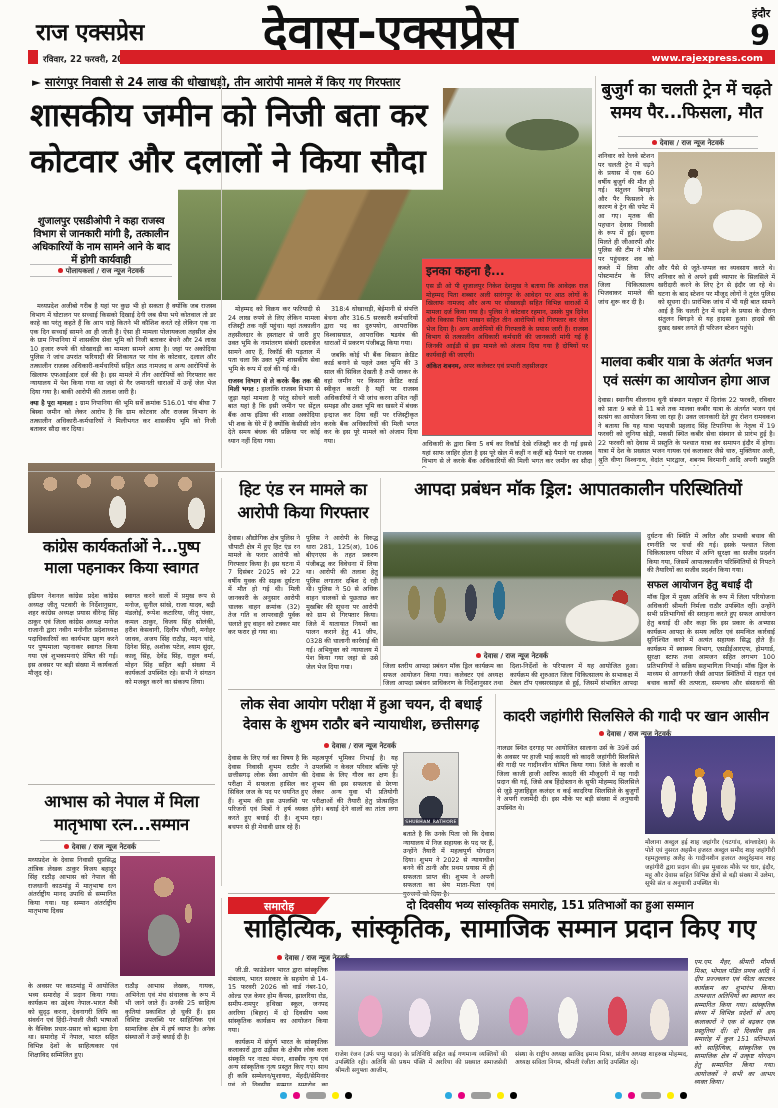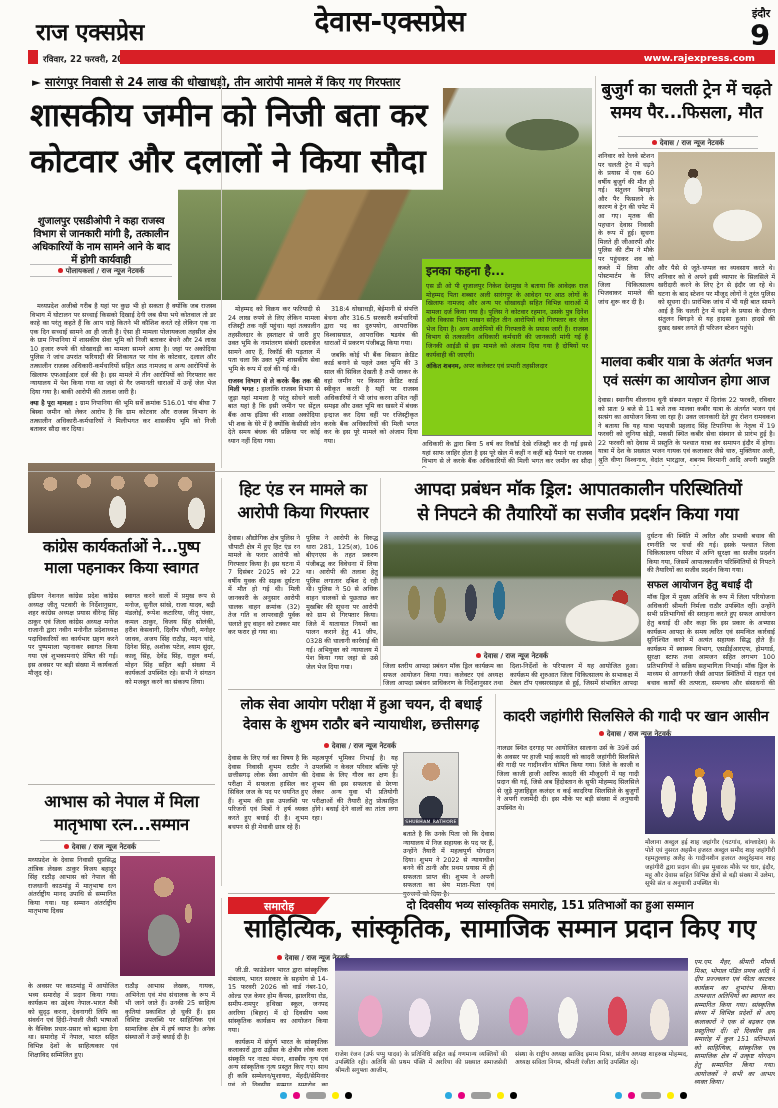--- a/index.html
+++ b/index.html
@@ -13,42 +13,42 @@
   .bd p.noind{text-indent:0;}
   .cap{font-size:6.2px;line-height:1.32;text-align:justify;color:#222;overflow:hidden;}
   .by{font-size:7px;font-weight:bold;color:#333;display:flex;align-items:center;gap:3px;
       justify-content:center;border-top:1px solid #bbb;border-bottom:1px solid #bbb;padding:1px 0;}
   .dot{width:5px;height:5px;border-radius:50%;display:inline-block;flex:0 0 auto;}
   .rule{background:#b5b2ac;}
   .vrule{background:#ccc9c3;}
   .ph{overflow:hidden;}
   .kick{font-weight:bold;font-size:11.5px;color:#111;}
   .kick u{text-decoration:underline;text-underline-offset:2px;}
-  .qbox{border-top:1.5px solid #777;border-bottom:1.5px solid #777;background:#84cc16;padding:3px 4px;}
+  .qbox{border-top:1.5px solid #777;border-bottom:1.5px solid #777;background:#ef4444;padding:3px 4px;}
   .qtitle{font-size:12px;font-weight:bold;margin:0 0 3px 0;}
   .subhead{font-size:10px;font-weight:bold;margin:2px 0;color:#101010;}
   .lead-in{font-weight:bold;}
   .regmark{display:flex;gap:6px;align-items:center;}
   .regmark .m{width:7px;height:7px;border-radius:50%;}
   .regmark .pill{width:20px;height:7px;border-radius:3px;}
   .photo-label{position:absolute;left:0;right:0;bottom:0;background:rgba(20,20,40,.75);
                color:#fff;font-size:4.5px;text-align:center;padding:1px 0;letter-spacing:.4px;}
 </style>
 </head>
 <body>
 
 <div class="page">
 
   <div class="abs hl" style="left:36px;top:20px;width:180px;font-size:23px;">राज एक्सप्रेस</div>
   <div class="abs" style="left: 28px; top: 50px; width: 10px; height: 14px; background-color: rgb(216, 31, 38);" title="रविवार, 22 फरवरी, 2026"></div>
   <div class="abs" style="left:43px;top:53px;width:140px;font-size:8.5px;font-weight:bold;color:#222;">रविवार, 22 फरवरी, 2026</div>
-  <div class="abs hl ctr" style="left:200px;top:6px;width:380px;font-size:28px;">देवास-एक्सप्रेस</div>
+  <div class="abs hl ctr" style="left:200px;top:6px;width:380px;font-size:47px;">देवास-एक्सप्रेस</div>
   <div class="abs hl" style="left:690px;top:8px;width:80px;font-size:11px;text-align:right;">इंदौर</div>
   <div class="abs hl" style="left:690px;top:19px;width:80px;font-size:29px;text-align:right;">9</div>
-  <div class="abs" style="left: 120px; top: 50px; width: 655px; height: 14px; display: flex; align-items: center; justify-content: flex-end; padding-right: 20px; background-color: rgb(216, 31, 38);">
+  <div class="abs" style="left: 120px; top: 50px; width: 655px; height: 14px; display: flex; align-items: center; justify-content: flex-end; padding-right: 12px; background-color: rgb(216, 31, 38);">
     <span style="color:#fff;font-size:9.5px;font-weight:bold;">www.rajexpress.com</span>
   </div>
 
   <div class="abs kick" style="left:32px;top:74px;width:430px;">
     <span>►</span>
     <u>सारंगपुर निवासी से 24 लाख की धोखाधड़ी, तीन आरोपी मामले में किए गए गिरफ्तार</u>
   </div>
 
   <div class="abs ph" style="left:178px;top:88px;width:414px;height:212px;
        clip-path:polygon(0 48%,64% 48%,64% 0,100% 0,100% 100%,0 100%);
@@ -174,21 +174,20 @@
   </div>
   <div class="abs bd" style="left:228px;top:534px;width:72px;height:152px;">
     <p class="noind">देवास। औद्योगिक क्षेत्र पुलिस ने चौपाटी क्षेत्र में हुए हिट एंड रन मामले के फरार आरोपी को गिरफ्तार किया है। इस घटना में 7 दिसंबर 2025 को 22 वर्षीय युवक की सड़क दुर्घटना में मौत हो गई थी। मिली जानकारी के अनुसार आरोपी चालक वाहन क्रमांक (32) तेज गति व लापरवाही पूर्वक चलाते हुए वाहन को टक्कर मार कर फरार हो गया था।</p>
   </div>
   <div class="abs bd" style="left:306px;top:534px;width:72px;height:152px;">
     <p class="noind">पुलिस ने आरोपी के विरुद्ध धारा 281, 125(अ), 106 बीएनएस के तहत प्रकरण पंजीबद्ध कर विवेचना में लिया था। आरोपी की तलाश हेतु पुलिस लगातार दबिश दे रही थी। पुलिस ने 50 से अधिक वाहन चालकों से पूछताछ कर मुखबिर की सूचना पर आरोपी को ग्राम से गिरफ्तार किया। जिले में यातायात नियमों का पालन कराने हेतु 41 जीप, 0328 की चालानी कार्रवाई की गई। अभियुक्त को न्यायालय में पेश किया गया जहां से उसे जेल भेज दिया गया।</p>
   </div>
 
   <div class="abs hl ctr" style="left:383px;top:477px;width:390px;font-size:17.5px;line-height:1.4;">
     <div>आपदा प्रबंधन मॉक ड्रिल: आपातकालीन परिस्थितियों</div>
-    <div>से निपटने की तैयारियों का सजीव प्रदर्शन किया गया</div>
   </div>
   <div class="abs ph" style="left:383px;top:532px;width:258px;height:114px;
        background:
          radial-gradient(ellipse 60px 34px at 85% 78%, #efece4 0 60%, transparent 62%),
          radial-gradient(circle 8px at 92% 58%, #b3342e 0 100%, transparent 100%),
          radial-gradient(ellipse 10px 28px at 12% 62%, #8d8355 0 60%, transparent 62%),
          radial-gradient(ellipse 10px 30px at 22% 64%, #8d8355 0 60%, transparent 62%),
          radial-gradient(ellipse 10px 30px at 34% 62%, #3d4350 0 60%, transparent 62%),
          radial-gradient(ellipse 10px 32px at 45% 60%, #2e6e8e 0 60%, transparent 62%),
          linear-gradient(180deg,#8fa0a8 0%,#55663f 12%,#47582f 38%,#9aa093 42%,#a7a79b 75%,#8f9184 100%);"></div>

